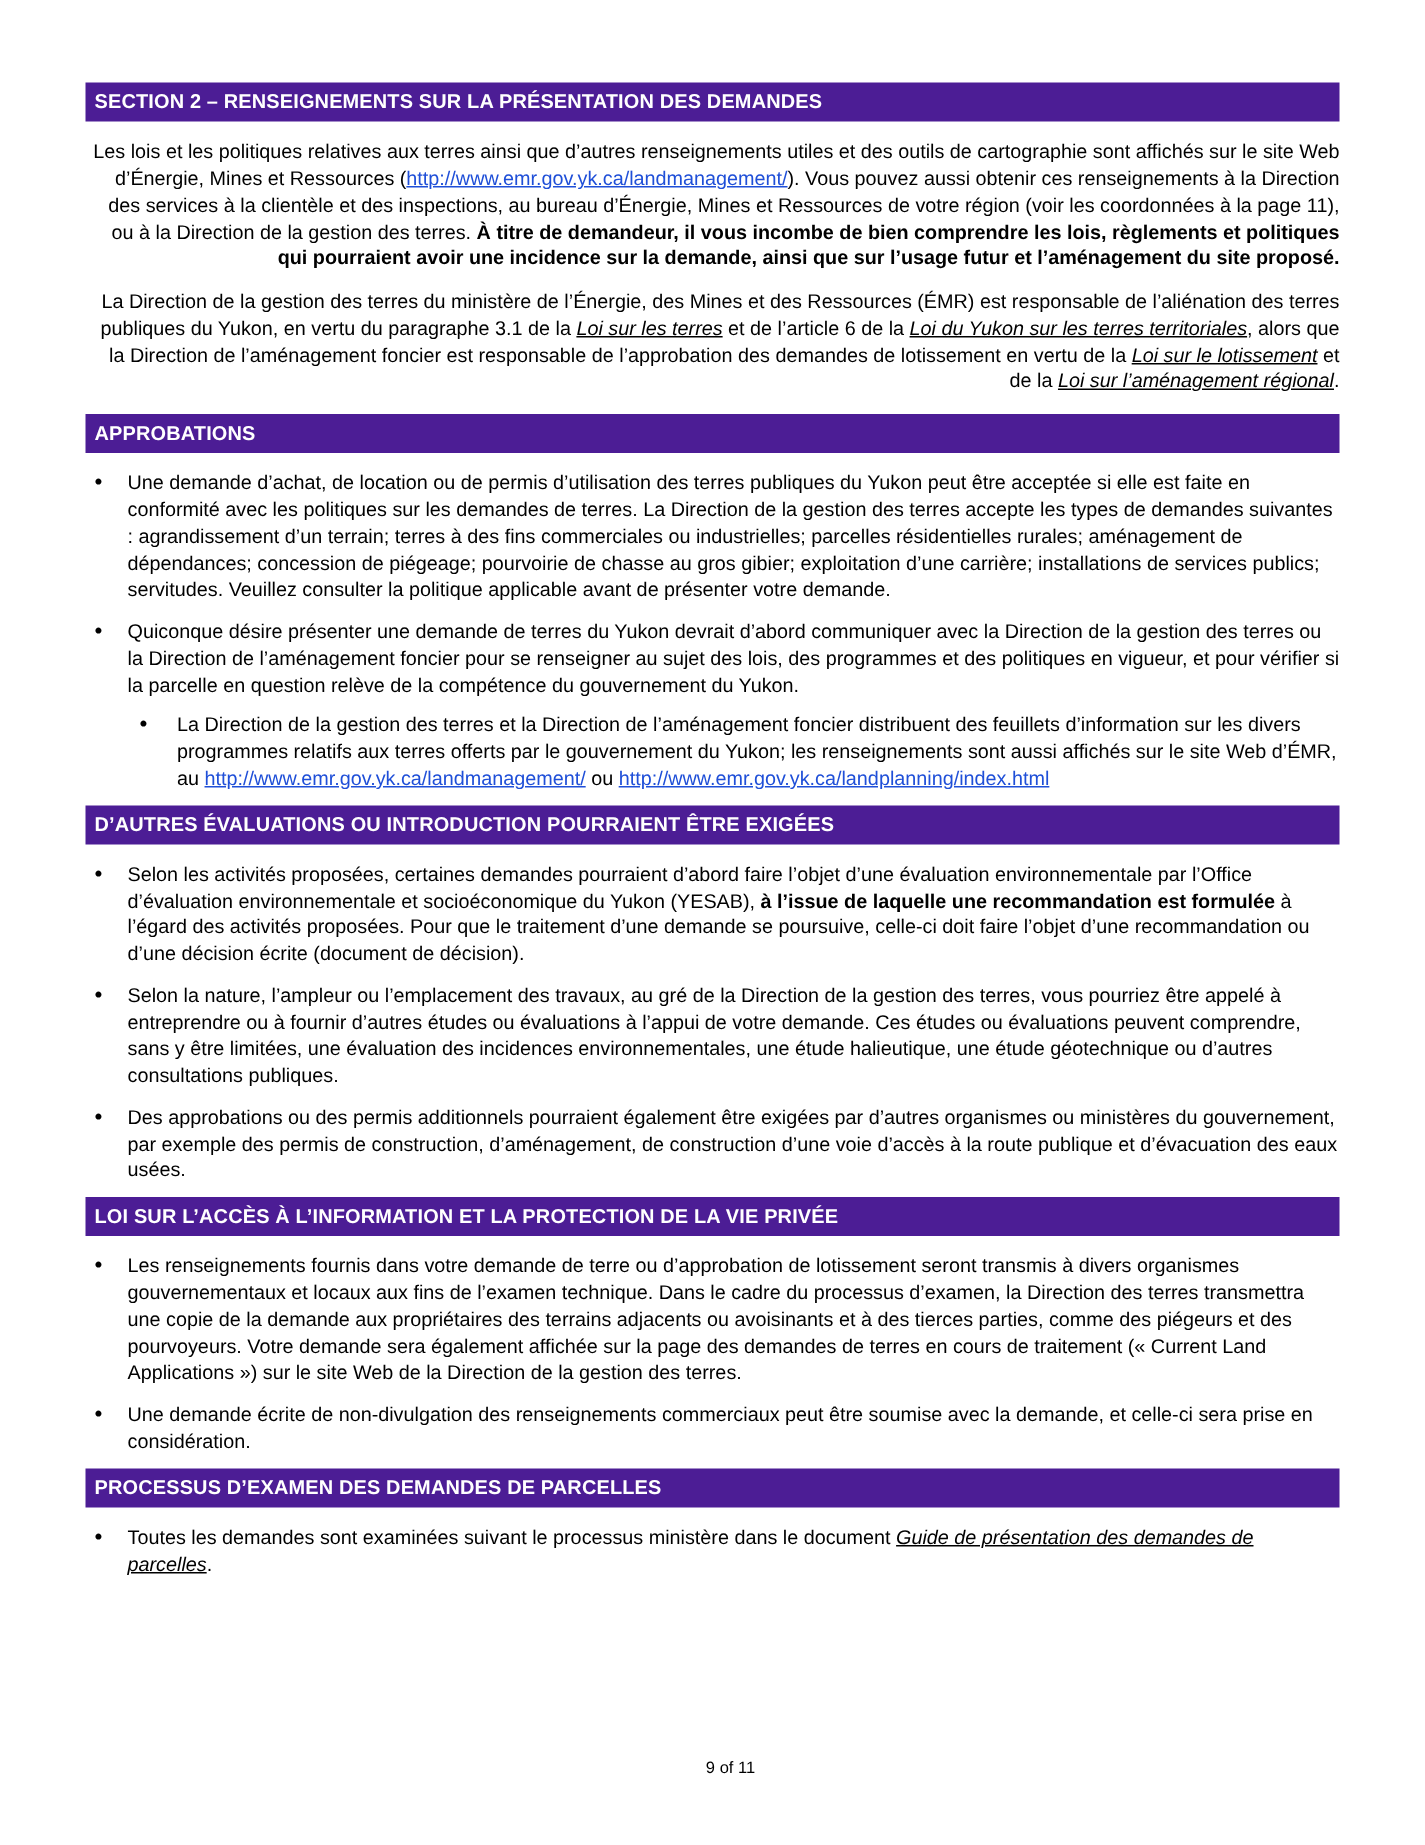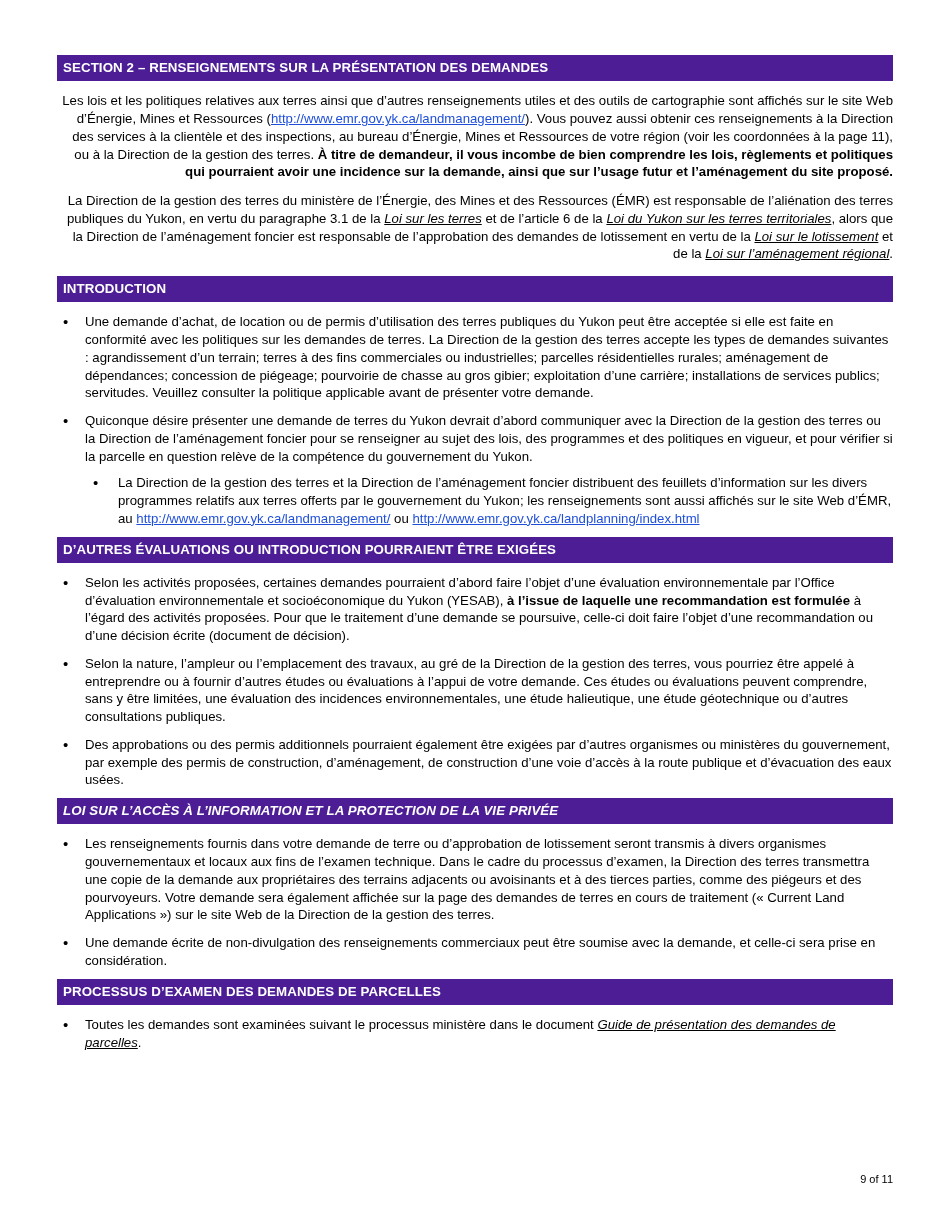--- a/index.html
+++ b/index.html
@@ -25,21 +25,20 @@
     background: #4c1d95;
     color: #ffffff;
     font-size: 13.3px;
     font-weight: bold;
     line-height: 1.0;
     padding: 6px 0 7px 6px;
     margin: 0 0 11px 0;
     letter-spacing: 0.1px;
   }
   .section-header.italic {
-    font-style: italic;
   }
   p.body {
     font-size: 13.2px;
     line-height: 1.345;
     margin: 0 0 11px 0;
     text-align: right;
   }
   p.body.tight {
     margin-bottom: 13px;
   }
@@ -84,40 +83,40 @@
   ul.sub > li > .dot {
     position: absolute;
     left: 8px;
     top: 0;
     font-size: 15px;
     line-height: 1.25;
   }
   .block { margin-bottom: 13px; }
   .footer {
     position: absolute;
-    left: 0;
+    left: 12px;
     top: 1118px;
     width: 836px;
-    text-align: right;
+    text-align: center;
     font-size: 11px;
     color: #000;
   }
 </style>
 </head>
 <body>
 
 <div class="page">
 
   <div class="section-header">SECTION 2 – RENSEIGNEMENTS SUR LA PRÉSENTATION DES DEMANDES</div>
 
   <p class="body"><span>Les lois et les politiques relatives aux terres ainsi que d’autres renseignements utiles et des outils de cartographie sont affichés sur le site Web d’Énergie, Mines et Ressources (</span><span class="link">http://www.emr.gov.yk.ca/landmanagement/</span><span>). Vous pouvez aussi obtenir ces renseignements à la Direction des services à la clientèle et des inspections, au bureau d’Énergie, Mines et Ressources de votre région (voir les coordonnées à la page 11), ou à la Direction de la gestion des terres. </span><span class="bold">À titre de demandeur, il vous incombe de bien comprendre les lois, règlements et politiques qui pourraient avoir une incidence sur la demande, ainsi que sur l’usage futur et l’aménagement du site proposé.</span></p>
 
   <p class="body tight"><span>La Direction de la gestion des terres du ministère de l’Énergie, des Mines et des Ressources (ÉMR) est responsable de l’aliénation des terres publiques du Yukon, en vertu du paragraphe 3.1 de la </span><span class="ital">Loi sur les terres</span><span> et de l’article 6 de la </span><span class="ital">Loi du Yukon sur les terres territoriales</span><span>, alors que la Direction de l’aménagement foncier est responsable de l’approbation des demandes de lotissement en vertu de la </span><span class="ital">Loi sur le lotissement</span><span> et de la </span><span class="ital">Loi sur l’aménagement régional</span><span>.</span></p>
 
-  <div class="section-header">INTRODUCTION</div>
+  <div class="section-header">APPROBATIONS</div>
 
   <ul class="bullets block">
     <li><span class="dot">•</span><span>Une demande d’achat, de location ou de permis d’utilisation des terres publiques du Yukon peut être acceptée si elle est faite en conformité avec les politiques sur les demandes de terres. La Direction de la gestion des terres accepte les types de demandes suivantes : agrandissement d’un terrain; terres à des fins commerciales ou industrielles; parcelles résidentielles rurales; aménagement de dépendances; concession de piégeage; pourvoirie de chasse au gros gibier; exploitation d’une carrière; installations de services publics; servitudes. Veuillez consulter la politique applicable avant de présenter votre demande.</span></li>
     <li><span class="dot">•</span><span>Quiconque désire présenter une demande de terres du Yukon devrait d’abord communiquer avec la Direction de la gestion des terres ou la Direction de l’aménagement foncier pour se renseigner au sujet des lois, des programmes et des politiques en vigueur, et pour vérifier si la parcelle en question relève de la compétence du gouvernement du Yukon.</span>
       <ul class="sub">
         <li><span class="dot">•</span><span>La Direction de la gestion des terres et la Direction de l’aménagement foncier distribuent des feuillets d’information sur les divers programmes relatifs aux terres offerts par le gouvernement du Yukon; les renseignements sont aussi affichés sur le site Web d’ÉMR, au </span><span class="link">http://www.emr.gov.yk.ca/landmanagement/</span><span> ou </span><span class="link">http://www.emr.gov.yk.ca/landplanning/index.html</span></li>
       </ul>
     </li>
   </ul>
 

